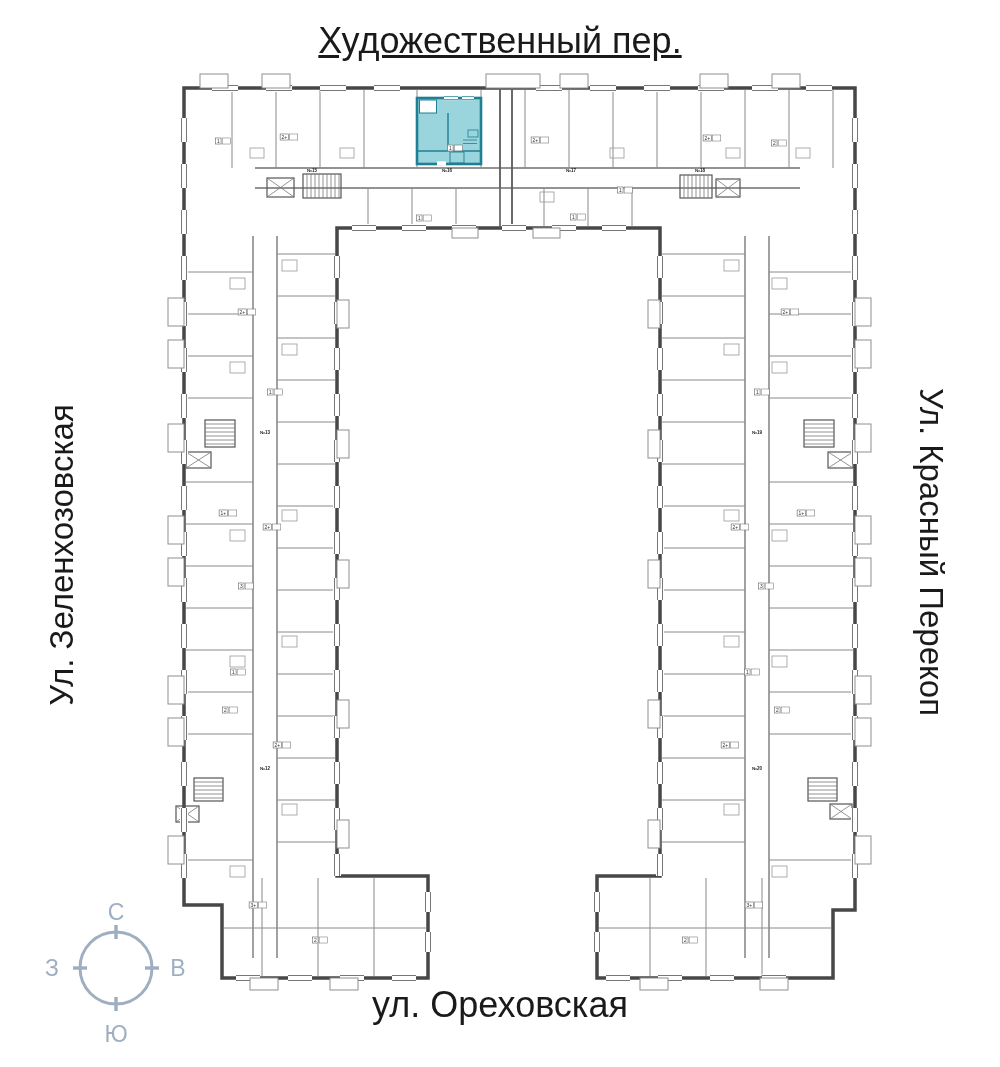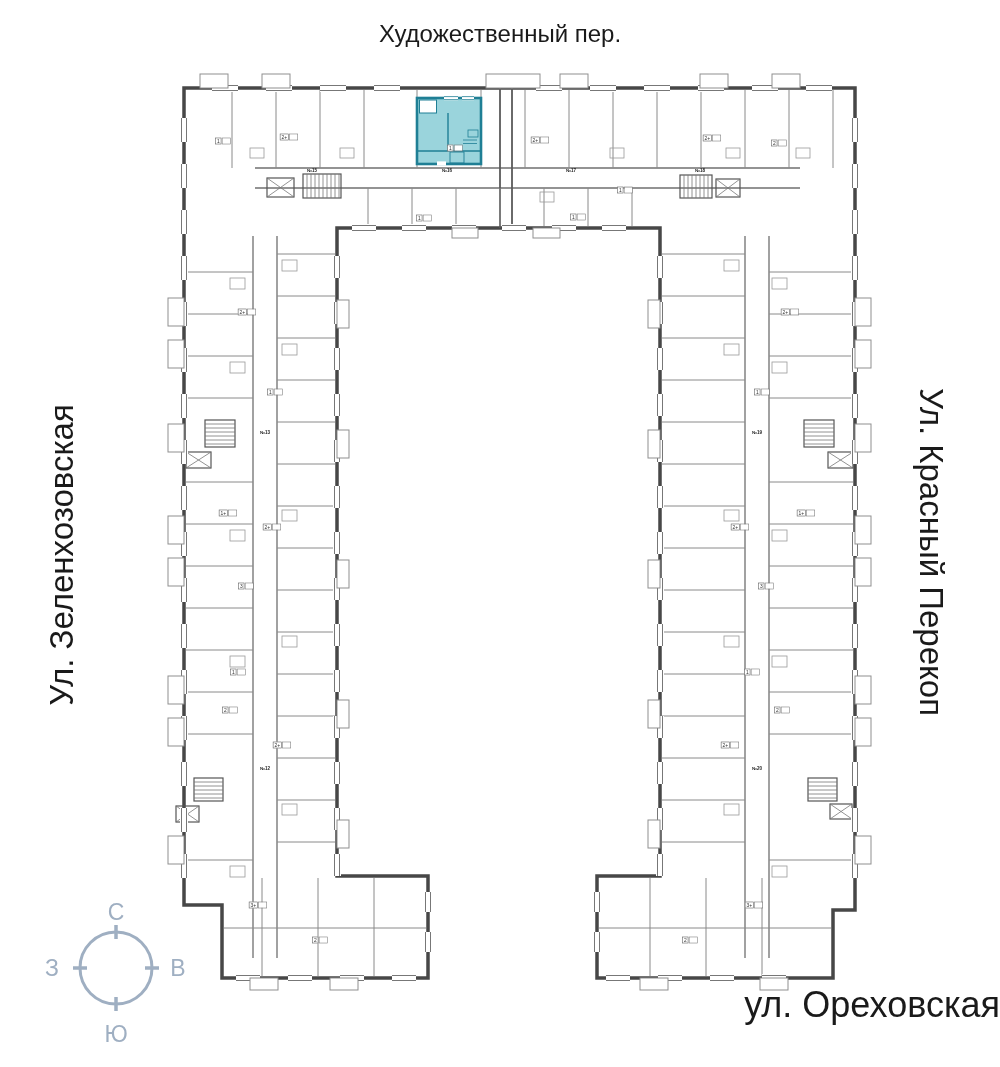--- a/index.html
+++ b/index.html
@@ -1,20 +1,20 @@
 <!DOCTYPE html>
 <html style="--highlight-fill: #9AD4DC; --highlight-wall: #1F7F95; --compass: #9FAFC2; --wall: #474747; --text: #1a1a1a;"><head>
 <meta charset="utf-8">
 <style>
   html,body{margin:0;padding:0;background:#fff;}
   .canvas{position:relative;width:1000px;height:1067px;background:#fff;overflow:hidden;
           font-family:"Liberation Sans","DejaVu Sans",sans-serif;}
   .street{position:absolute;color:var(--text,#1a1a1a);white-space:nowrap;}
-  .street.top{top:20px;left:0;width:1000px;text-align:center;font-size:24px;}
-  .street.bottom{top:984px;left:0;width:1000px;text-align:right;font-size:36px;}
+  .street.top{top:20px;left:0;width:1000px;text-align:center;font-size:36px;text-decoration:underline;}
+  .street.bottom{top:984px;left:0;width:1000px;text-align:center;font-size:36px;}
   .street.left{left:62px;top:555px;font-size:33px;transform:translate(-50%,-50%) rotate(-90deg);}
   .street.right{left:931px;top:552px;font-size:33px;transform:translate(-50%,-50%) rotate(90deg);}
   #plan{position:absolute;left:0;top:0;}
   #labels{position:absolute;left:0;top:0;width:1000px;height:1067px;pointer-events:none;}
   .apt-label{position:absolute;transform:translate(-50%,-50%) scale(0.55);display:flex;align-items:center;gap:1px;
              font-size:9px;color:#333;line-height:10px;}
   .apt-label .t{border:1px solid #555;padding:0 2px;background:#fff;}
   .apt-label .tbl{width:14px;height:10px;border:1px solid #777;
                   background:linear-gradient(#fff 42%,#777 42%,#777 58%,#fff 58%);}
   .unit-tag{position:absolute;transform:translate(-50%,-50%) scale(0.5);font-size:9px;font-weight:bold;color:#222;}

